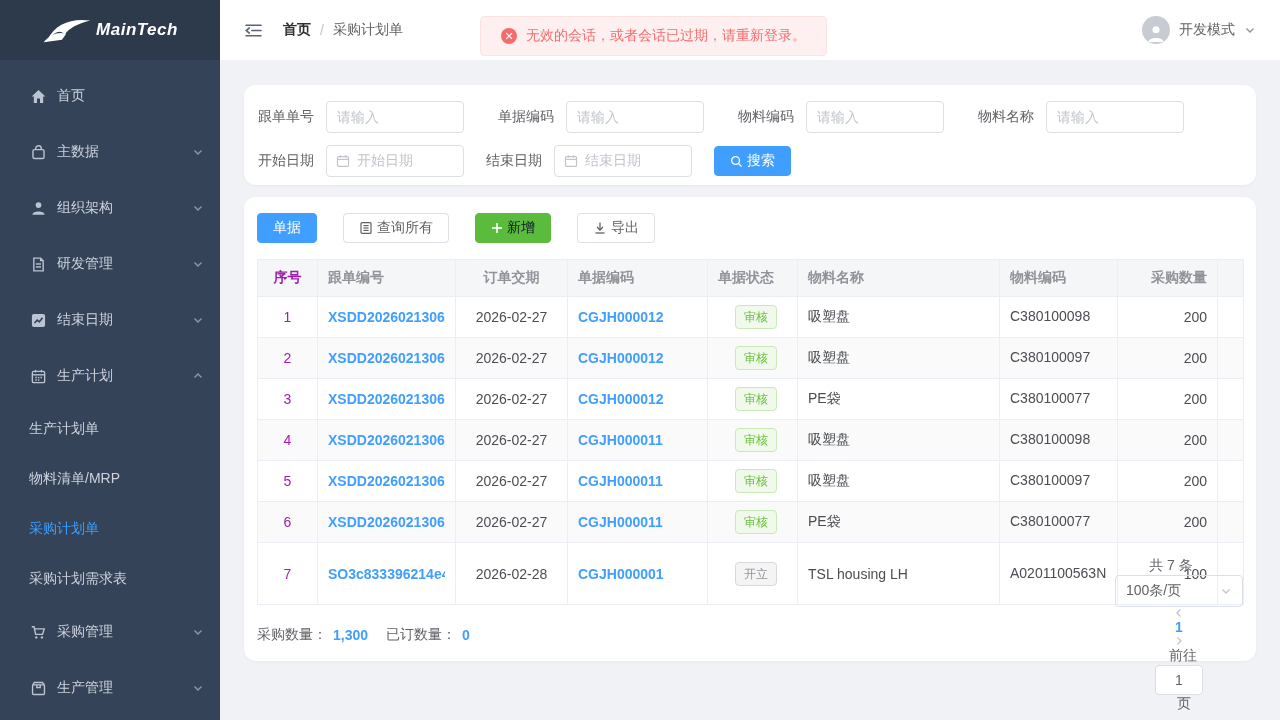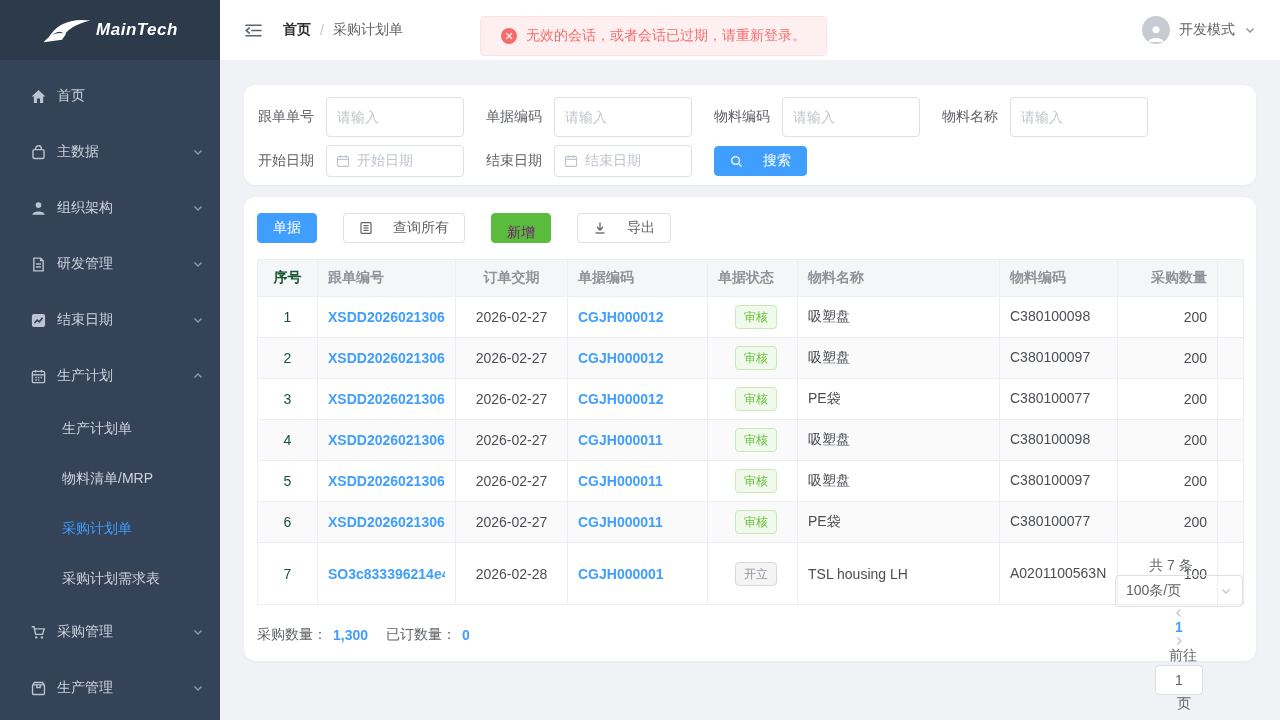--- a/index.html
+++ b/index.html
@@ -8,21 +8,21 @@
 
   
   .sidebar { position:absolute; left:0; top:0; width:220px; height:720px; background:#344357; }
   .logo-bar { height:60px; background:#2d3a4b; display:flex; align-items:center; justify-content:center; gap:4px; }
   .logo-text { color:#ffffff; font-weight:bold; font-style:italic; font-size:17px; letter-spacing:.5px; }
   .menu { padding-top:8px; }
   .menu-item { height:56px; display:flex; align-items:center; padding:0 16px 0 30px; color:#ccd3dd; cursor:pointer; font-size:14px; }
   .menu-item .mi-icon { width:17px; height:17px; margin-right:10px; display:inline-flex; color:#bac4d2; }
   .menu-item .mi-label { flex:1; }
   .menu-item .chev { color:#8e99aa; display:inline-flex; }
-  .submenu-item { height:50px; display:flex; align-items:center; padding-left:62px; color:#ccd3dd; cursor:pointer; font-size:14px; }
+  .submenu-item { height:50px; display:flex; align-items:center; padding-left:29px; color:#ccd3dd; cursor:pointer; font-size:14px; }
   .submenu-item.active { color:#409eff; }
 
   
   .main { position:absolute; left:220px; top:0; width:1060px; height:720px; }
   .topbar { position:relative; height:60px; background:#ffffff; display:flex; align-items:center; padding:0 24px; }
   .fold-btn { display:inline-flex; margin-right:20px; cursor:pointer; }
   .crumb-root { font-weight:bold; color:#303133; }
   .crumb-sep { color:#c0c4cc; margin:0 9px; }
   .crumb-cur { color:#606266; }
   .toast { position:absolute; left:260px; top:16px; height:40px; background:#fef0f0; border:1px solid #fde2e2; border-radius:4px; display:flex; align-items:center; padding:0 20px; color:#f56c6c; font-size:14px; }
@@ -32,39 +32,39 @@
   .user-name { color:#606266; }
 
   
   .card { position:absolute; left:24px; width:1012px; background:#fff; border-radius:12px; box-shadow:0 1px 3px rgba(0,0,0,.04); }
   .filter-card { top:85px; height:100px; padding:16px 14px 0 14px; }
   .table-card { top:197px; height:464px; padding:16px 13px 0 13px; }
 
   
   .f-row { display:flex; align-items:center; height:32px; margin-bottom:12px; }
   .f-label { color:#606266; margin-right:12px; white-space:nowrap; }
-  .f-input { width:138px; height:40px; border:1px solid #dcdfe6; border-radius:4px; padding:0 10px; font-size:14px; color:#606266; font-family:inherit; margin-right:22px; }
+  .f-input { width:138px; height:32px; border:1px solid #dcdfe6; border-radius:4px; padding:0 10px; font-size:14px; color:#606266; font-family:inherit; margin-right:34px; }
   .f-input::placeholder { color:#c0c4cc; }
   .date-box { width:138px; height:32px; border:1px solid #dcdfe6; border-radius:4px; display:flex; align-items:center; padding:0 9px; margin-right:22px; color:#c0c4cc; gap:7px; cursor:text; }
-  .btn { height:30px; border-radius:4px; border:1px solid #dcdfe6; background:#fff; color:#606266; font-size:14px; font-family:inherit; display:inline-flex; align-items:center; justify-content:flex-end; gap:20px; padding:0 15px; cursor:pointer; }
+  .btn { height:30px; border-radius:4px; border:1px solid #dcdfe6; background:#fff; color:#606266; font-size:14px; font-family:inherit; display:inline-flex; align-items:center; justify-content:flex-end; gap:4px; padding:0 15px; cursor:pointer; }
   .btn-primary { background:#409eff; border-color:#409eff; color:#fff; }
-  .btn-success { background:#5bbb3c; border-color:#5bbb3c; color:#701a75;flex-direction:column; }
+  .btn-success { background:#5bbb3c; border-color:#5bbb3c; color:#0f172a; }
 
   
   .toolbar { display:flex; align-items:center; margin-bottom:16px; }
   .toolbar .btn { margin-right:26px; }
 
   
   table { border-collapse:collapse; table-layout:fixed; width:986px; }
   th, td { border:1px solid #ebeef5; font-size:14px; padding:0 10px; }
   thead th { height:37px; background:#f5f6f8; color:#909399; font-weight:600; text-align:left; }
   tbody td { height:41px; color:#4a4d52; }
   tbody tr:nth-child(even) { background:#fafafa; }
   tbody tr:last-child td { height:62px; }
-  .c-seq { text-align:center; color:#14532d; }
+  .c-seq { text-align:center; color:#a21caf; }
   th.c-seq { text-align:center; }
   .c-due, th.c-due { text-align:center; }
   .c-qty, th.c-qty { text-align:right; }
   a.tlink { color:#409eff; font-weight:600; text-decoration:none; white-space:nowrap; display:block; overflow:hidden; cursor:pointer; }
   .c-matcode { word-break:break-all; line-height:1.55; }
   .c-status { text-align:center; }
   .badge { display:inline-block; font-size:12px; line-height:1; padding:5px 8px; border-radius:4px;margin-left:7px; }
   .badge-success { color:#67c23a; background:#f0f9eb; border:1px solid #c9e9b6; }
   .badge-info { color:#909399; background:#f4f4f5; border:1px solid #d9d9dc; }
 

